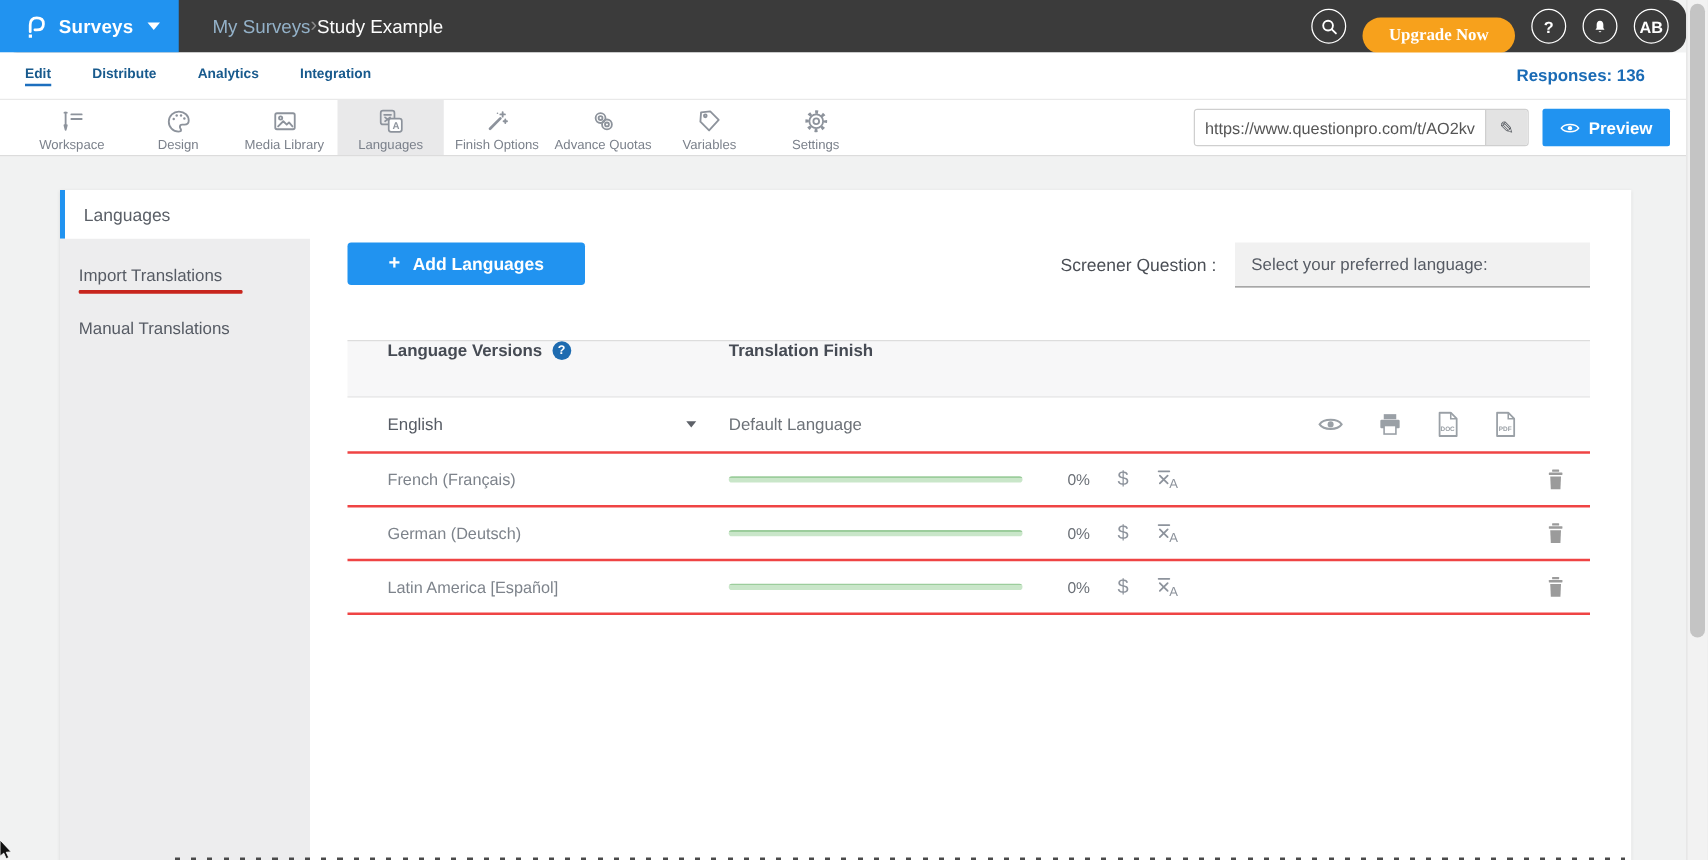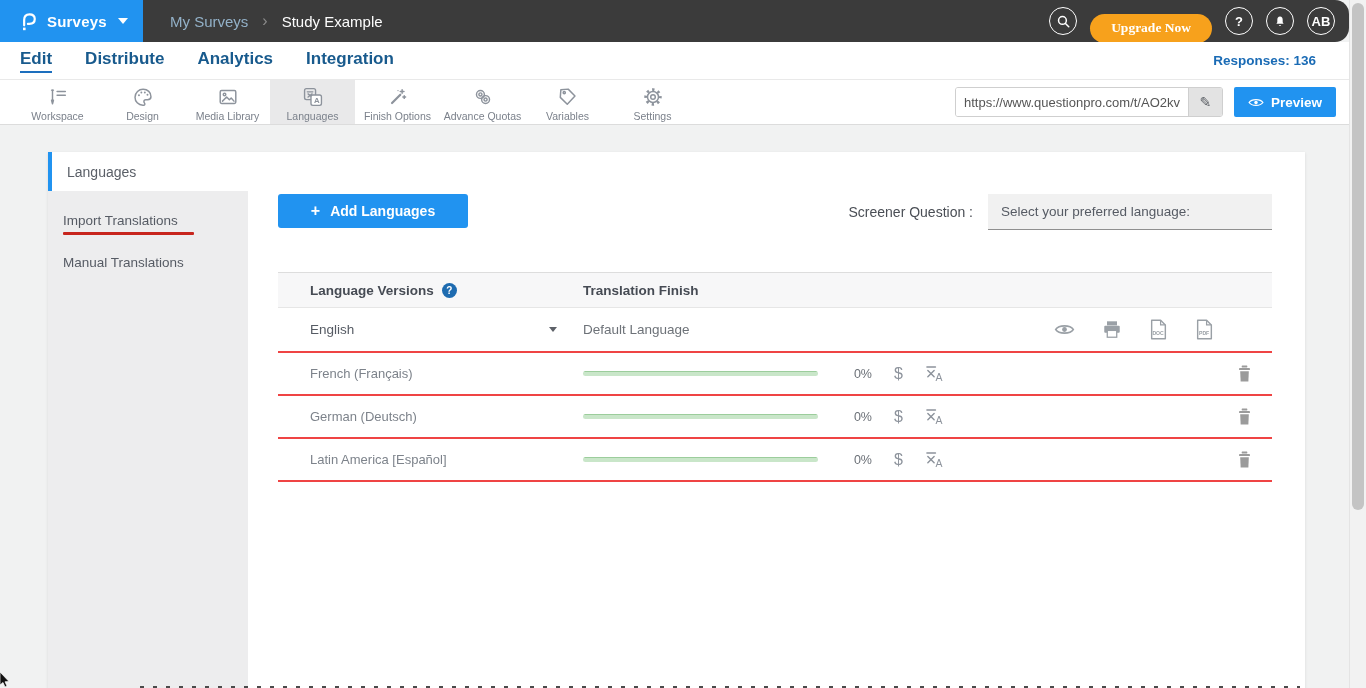--- a/index.html
+++ b/index.html
@@ -5,32 +5,32 @@
   * { margin:0; padding:0; box-sizing:border-box; }
   html,body { background:#e8e8e8; }
   body { font-family:"Liberation Sans", sans-serif; }
   .viewport { position:relative; width:1366px; height:688px; background:#f1f2f2; overflow:hidden; }
 
   
   .topbar { position:absolute; left:0; top:0; width:1349px; height:42px; background:#3b3b3b; display:flex; align-items:center;border-radius:14px; }
   .brand { width:143px; height:42px; background:#2193f0; display:flex; align-items:center; padding-left:17px; gap:9px; cursor:pointer; flex:0 0 auto; }
   .brand-name { color:#fff; font-size:15px; font-weight:700; letter-spacing:.2px; }
   .caret-down { width:0; height:0; border-left:5px solid transparent; border-right:5px solid transparent; border-top:6px solid #fff; margin-left:2px; }
-  .crumbs { display:flex; align-items:center; margin-left:27px; gap:14px; font-size:15px; }
+  .crumbs { display:flex; align-items:center; margin-left:27px; font-size:15px; }
   .crumb-parent { color:#93b1c8; cursor:pointer; text-decoration:none; }
   .crumb-sep { color:#8b8b8b; font-size:16px; }
   .crumb-current { color:#fdfdfd; }
   .topbar-right { margin-left:auto; display:flex; align-items:center; gap:13px; padding-right:14px; }
   .circle-btn { width:28px; height:28px; border-radius:50%; border:1.6px solid #fff; display:flex; align-items:center; justify-content:center; color:#fff; font-size:13px; font-weight:700; cursor:pointer; background:transparent; }
   .upgrade-btn { height:29px; padding:0 21px; border-radius:15px; background:#f7a11c; border:none; color:#fff; font-size:13.5px; font-weight:700; font-family:Liberation Serif, serif; cursor:pointer;margin-top:14px; }
 
   
   .secnav { position:absolute; left:0; top:42px; width:1349px; height:38px; background:#fff; display:flex; align-items:center; border-bottom:1px solid #e9e9e9; }
   .secnav-tabs { display:flex; align-items:center; gap:33px; margin-left:20px; }
-  .nav-tab { font-size:17px; font-weight:700; color:#185a8d; cursor:pointer; padding-bottom:2px; border-bottom:2px solid transparent; }
+  .nav-tab { font-size:11px; font-weight:700; color:#185a8d; cursor:pointer; padding-bottom:2px; border-bottom:2px solid transparent; }
   .nav-tab.active { border-bottom-color:#1d6fbe; }
   .responses { margin-left:auto; margin-right:33px; font-size:13.5px; font-weight:700; color:#1a6bb5; }
 
   
   .toolbar { position:absolute; left:0; top:80px; width:1349px; height:45px; background:#fff; border-bottom:1px solid #dcdcdc; display:flex; align-items:stretch; }
   .tool-items { display:flex; align-items:stretch; margin-left:15px; }
   .tool-item { width:85px; display:flex; flex-direction:column; align-items:center; justify-content:center; gap:2px; cursor:pointer; padding-top:3px; }
   .tool-item.active { background:#e9e9ea; }
   .tool-item svg { display:block; }
   .tool-label { font-size:10.5px; color:#7b818b; white-space:nowrap; }
@@ -51,21 +51,21 @@
   .content { margin-left:200px; padding:0 33px 0 30px; }
   .content-top { margin-top:42px; display:flex; align-items:flex-start; }
   .add-lang-btn { width:190px; height:34px; background:#2193f0; border:none; border-radius:3px; color:#fff; font-size:14px; font-weight:700; font-family:"Liberation Sans",sans-serif; display:flex; align-items:center; justify-content:center; gap:10px; cursor:pointer; }
   .add-plus { font-size:16px; font-weight:700; }
   .screener { margin-left:auto; display:flex; align-items:center; }
   .screener-label { font-size:14px; color:#4a4e55; margin-right:15px; white-space:nowrap; }
   .screener-select { width:284px; height:36px; background:#f1f1f1; border:none; border-bottom:1px solid #8f8f8f; font-size:13.5px; color:#565b64; display:flex; align-items:center; padding-left:13px; cursor:pointer; }
 
   
   .lang-table { margin-top:42px; width:994px; }
-  .t-head { height:36px; background:#f7f7f8; border-top:1px solid #ddd; border-bottom:1px solid #e6e6e6; display:flex; align-items:center; font-size:13.5px; font-weight:700; color:#464b54; }
+  .t-head { height:46px; background:#f7f7f8; border-top:1px solid #ddd; border-bottom:1px solid #e6e6e6; display:flex; align-items:flex-start; font-size:13.5px; font-weight:700; color:#464b54; }
   .col-lang { flex:0 0 305px; padding-left:32px; display:flex; align-items:center; gap:8px; }
   .col-status { display:flex; align-items:center; }
   .help-dot { width:15px; height:15px; border-radius:50%; background:#1e6bb0; color:#fff; font-size:10px; font-weight:700; display:flex; align-items:center; justify-content:center; cursor:pointer; }
   .t-row { height:45px; border-bottom:2px solid #ef4444; display:flex; align-items:center; font-size:13.5px; color:#565b64; }
   .lang-cell { flex:0 0 305px; padding-left:32px; padding-right:26px; display:flex; align-items:center; justify-content:space-between; cursor:pointer; }
   .select-caret { width:0; height:0; border-left:4.5px solid transparent; border-right:4.5px solid transparent; border-top:5.5px solid #5d6168; }
   .default-status { color:#6d7278; }
   .row-icons { margin-left:auto; margin-right:58px; display:flex; align-items:center; gap:27px; }
   .icon-btn { background:none; border:none; cursor:pointer; padding:0; display:flex; align-items:center; }
   .t-row.lang-version { height:43px; }

